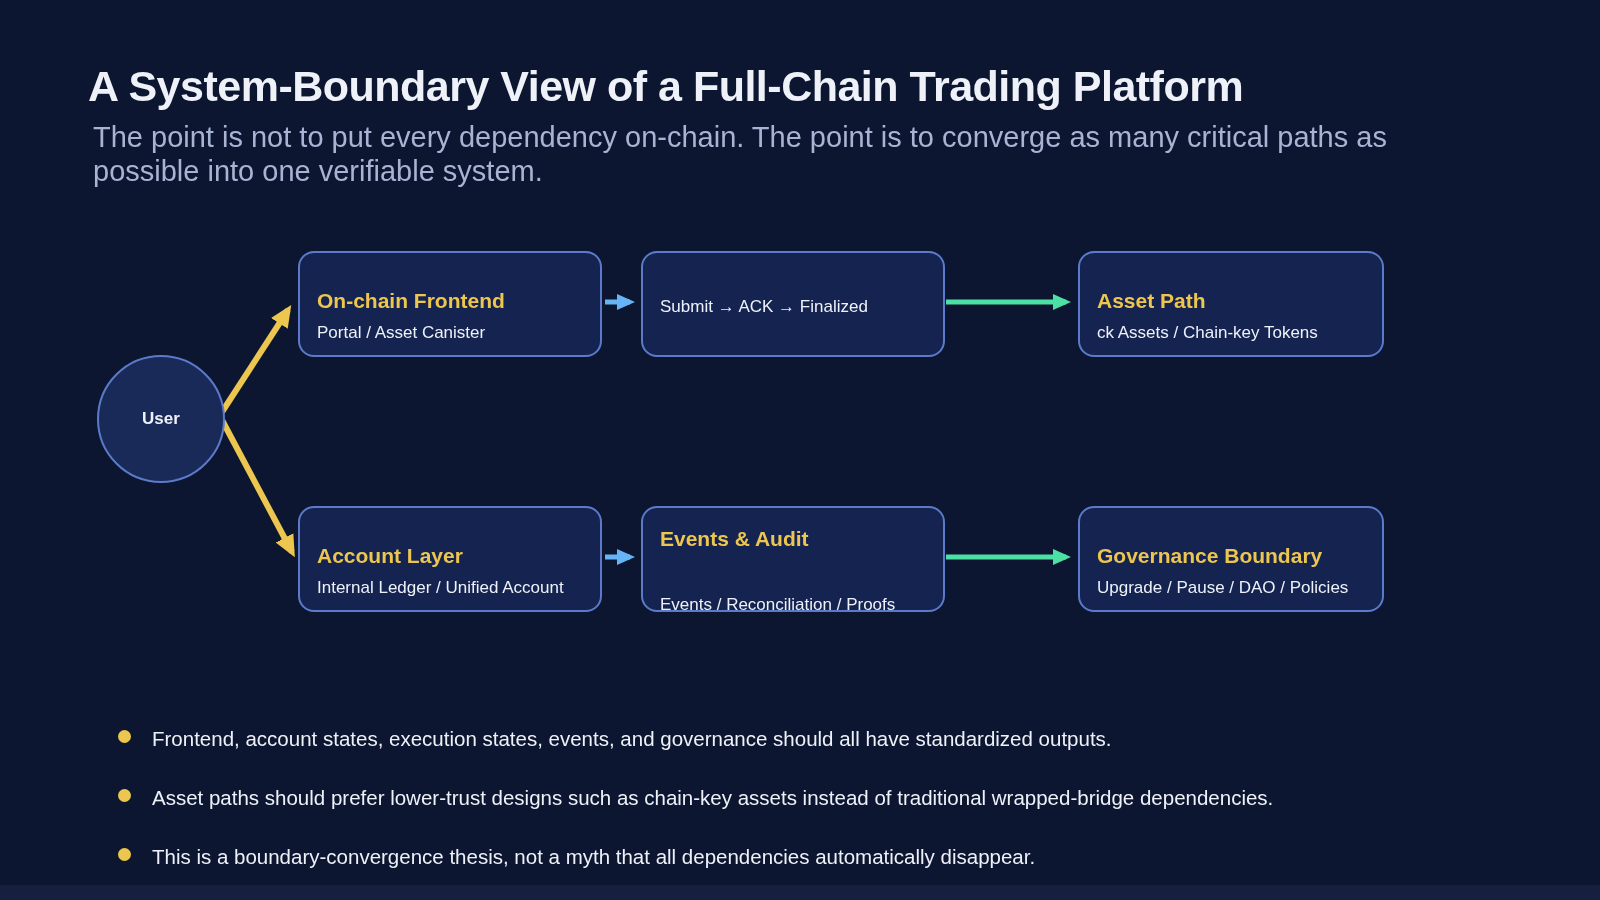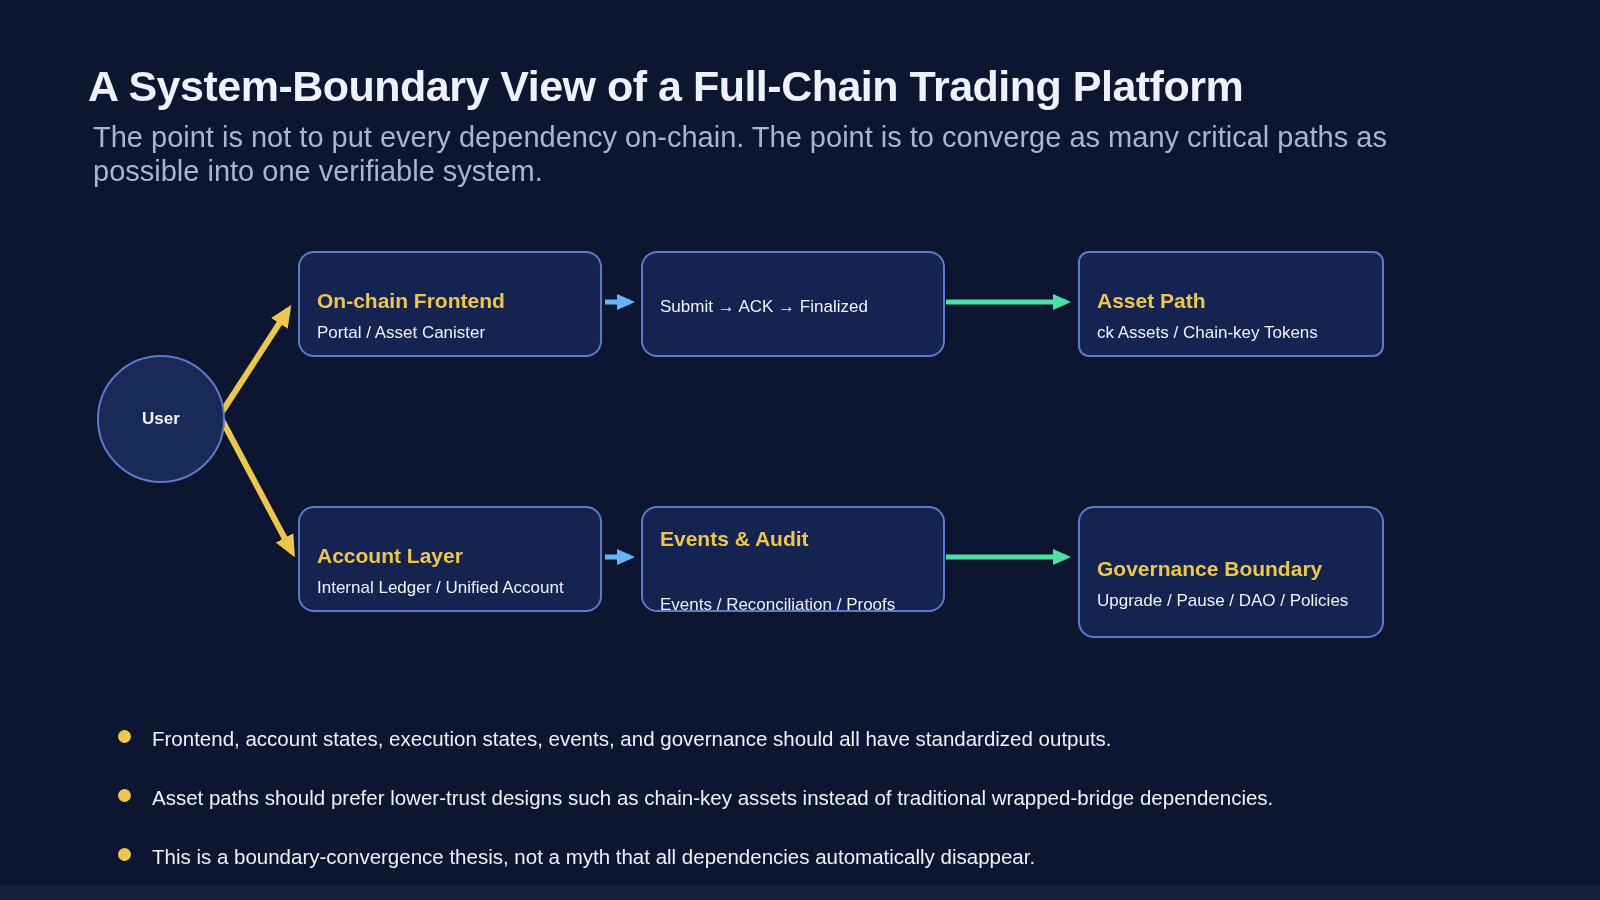--- a/index.html
+++ b/index.html
@@ -117,34 +117,34 @@
     <span class="user-label">User</span>
   </div>
 
   <div class="node" style="left:298px; top:251px; width:304px; height:106px;">
     <div class="node-title">On-chain Frontend</div>
     <div class="node-sub">Portal / Asset Canister</div>
   </div>
   <div class="node" style="left:641px; top:251px; width:304px; height:106px;">
     <div class="node-sub">Submit → ACK → Finalized</div>
   </div>
-  <div class="node" style="left:1078px; top:251px; width:306px; height:106px;border-radius:11px;">
+  <div class="node" style="left:1078px; top:251px; width:306px; height:106px;">
     <div class="node-title">Asset Path</div>
     <div class="node-sub">ck Assets / Chain-key Tokens</div>
   </div>
 
   <div class="node" style="left:298px; top:506px; width:304px; height:106px;">
     <div class="node-title">Account Layer</div>
     <div class="node-sub">Internal Ledger / Unified Account</div>
   </div>
   <div class="node" style="left:641px; top:506px; width:304px; height:106px;gap:44px;">
     <div class="node-title">Events &amp; Audit</div>
     <div class="node-sub">Events / Reconciliation / Proofs</div>
   </div>
-  <div class="node" style="left:1078px; top:506px; width:306px; height:132px;">
+  <div class="node" style="left:1078px; top:506px; width:306px; height:106px;">
     <div class="node-title">Governance Boundary</div>
     <div class="node-sub">Upgrade / Pause / DAO / Policies</div>
   </div>
 
   <div class="bullets">
     <div class="bullet">
       <span class="bullet-dot"></span>
       <span class="bullet-text">Frontend, account states, execution states, events, and governance should all have standardized outputs.</span>
     </div>
     <div class="bullet">

